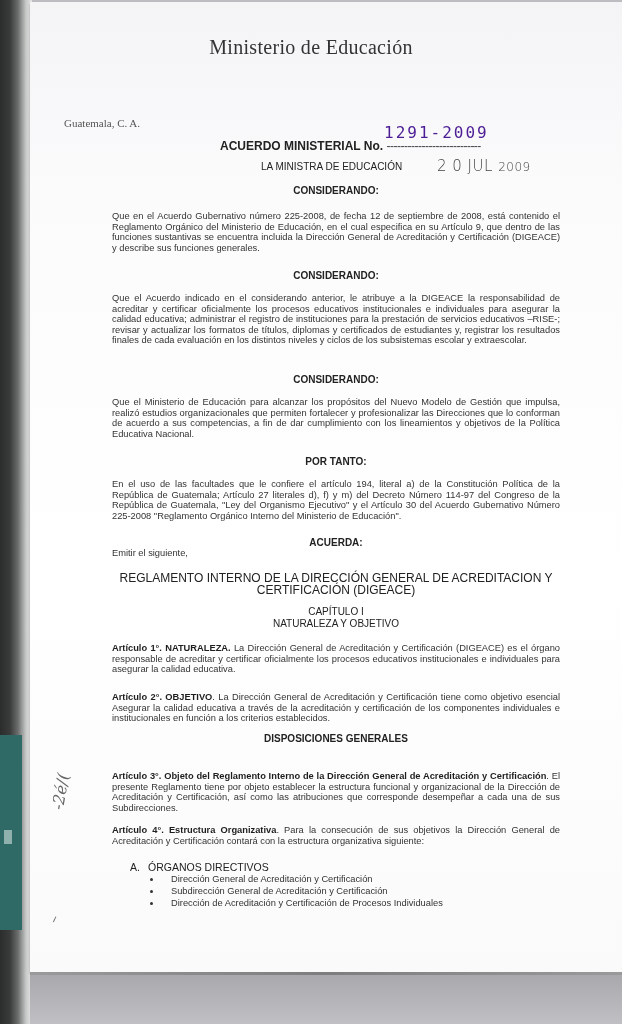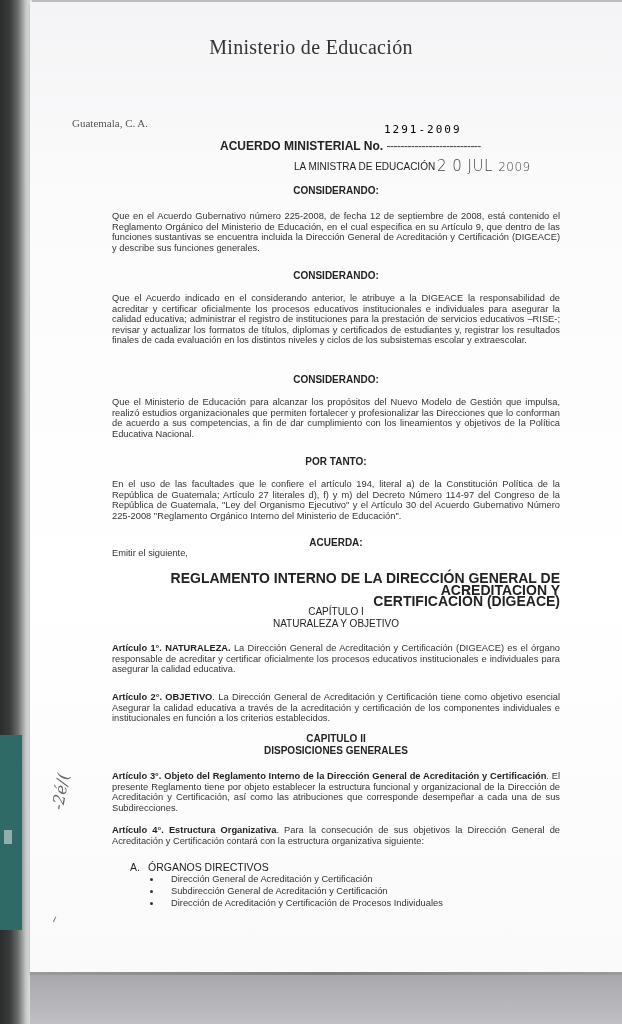--- a/index.html
+++ b/index.html
@@ -33,50 +33,50 @@
     position: absolute; left: 30px; top: 975px; width: 592px; height: 49px;
     background: linear-gradient(to bottom, #a9a9ad, #c0bfc4);
   }
   .letterhead {
     position: absolute; top: 36px; left: 0; width: 622px; text-align: center;
     font-family: "Liberation Serif", serif; font-size: 20px; color: #333;
     letter-spacing: 0.3px;
   }
   .place {
     position: absolute; left: 64px; top: 117px;
-    font-family: "Liberation Serif", serif; font-size: 11px; color: #555; margin-left: 8px;
+    font-family: "Liberation Serif", serif; font-size: 11px; color: #555;
   }
   .acuerdo-no {
     position: absolute; left: 220px; top: 139px; font-size: 12px; font-weight: bold; color: #222;
   }
   .acuerdo-no .dashes { font-weight: normal; letter-spacing: -0.5px; color: #444; }
   .stamp-number {
-    position: absolute; left: 384px; top: 123px; font-size: 11px; color: #000000;
+    position: absolute; left: 384px; top: 123px; font-size: 16px; color: #4c1d95;
     letter-spacing: 2px; font-family: "DejaVu Sans Mono", monospace;
   }
   .ministra {
-    position: absolute; left: 294px; top: 161px; font-size: 10px; color: #222;
+    position: absolute; left: 261px; top: 161px; font-size: 10px; color: #222;
   }
   .stamp-date {
     position: absolute; left: 437px; top: 157px; font-size: 15px; color: #444;
     letter-spacing: 0.5px; font-family: "DejaVu Sans", sans-serif; font-weight: 300;
   }
   .stamp-date .yr { font-size: 12px; }
   .heading {
     position: absolute; left: 112px; width: 448px; text-align: center;
     font-size: 10px; font-weight: bold; color: #222;
   }
   .para {
     position: absolute; left: 112px; width: 448px;
     font-size: 9.3px; line-height: 10.6px; text-align: justify; color: #333;
   }
   .para b { color: #1e1e1e; }
   .title-block {
-    position: absolute; left: 112px; width: 448px; text-align: right;
-    font-size: 14px; font-weight: bold; line-height: 11.5px; color: #222;
+    position: absolute; left: 112px; width: 448px; text-align: center;
+    font-size: 12px; font-weight: normal; line-height: 11.5px; color: #222;
   }
   .chapter {
     position: absolute; left: 112px; width: 448px; text-align: center;
     font-size: 10px; line-height: 11.5px; color: #222;
   }
   .section-a {
     position: absolute; left: 130px; top: 861px; font-size: 10.5px; color: #222;
   }
   .section-a .letter { display: inline-block; width: 18px; }
   ul.org-list {
@@ -148,21 +148,20 @@
   <div>NATURALEZA Y OBJETIVO</div>
 </div>
 <div class="para" style="top:643px;">
   <b>Artículo 1°. NATURALEZA.</b><span> La Dirección General de Acreditación y Certificación (DIGEACE) es el órgano responsable de acreditar y certificar oficialmente los procesos educativos institucionales e individuales para asegurar la calidad educativa.</span>
 </div>
 <div class="para" style="top:692px;">
   <b>Artículo 2°. OBJETIVO</b><span>. La  Dirección General de Acreditación y Certificación tiene como objetivo esencial Asegurar la calidad educativa a través de la acreditación y certificación de los componentes individuales e institucionales en función a los criterios establecidos.</span>
 </div>
 
 <div class="chapter" style="top:733px; font-weight:bold;">
-  <div>CAPITULO II</div>
   <div>DISPOSICIONES GENERALES</div>
 </div>
 <div class="para" style="top:771px;">
   <b>Artículo 3°. Objeto del Reglamento Interno de la  Dirección General de Acreditación y Certificación</b><span>. El presente Reglamento tiene por objeto establecer la estructura funcional y organizacional de la  Dirección de Acreditación y Certificación, así como las atribuciones que corresponde desempeñar a cada una de sus Subdirecciones.</span>
 </div>
 <div class="para" style="top:825px;">
   <b>Artículo 4°. Estructura Organizativa</b><span>. Para la consecución de sus objetivos la Dirección General de Acreditación y Certificación contará con la estructura organizativa siguiente:</span>
 </div>
 
 <div class="section-a">

